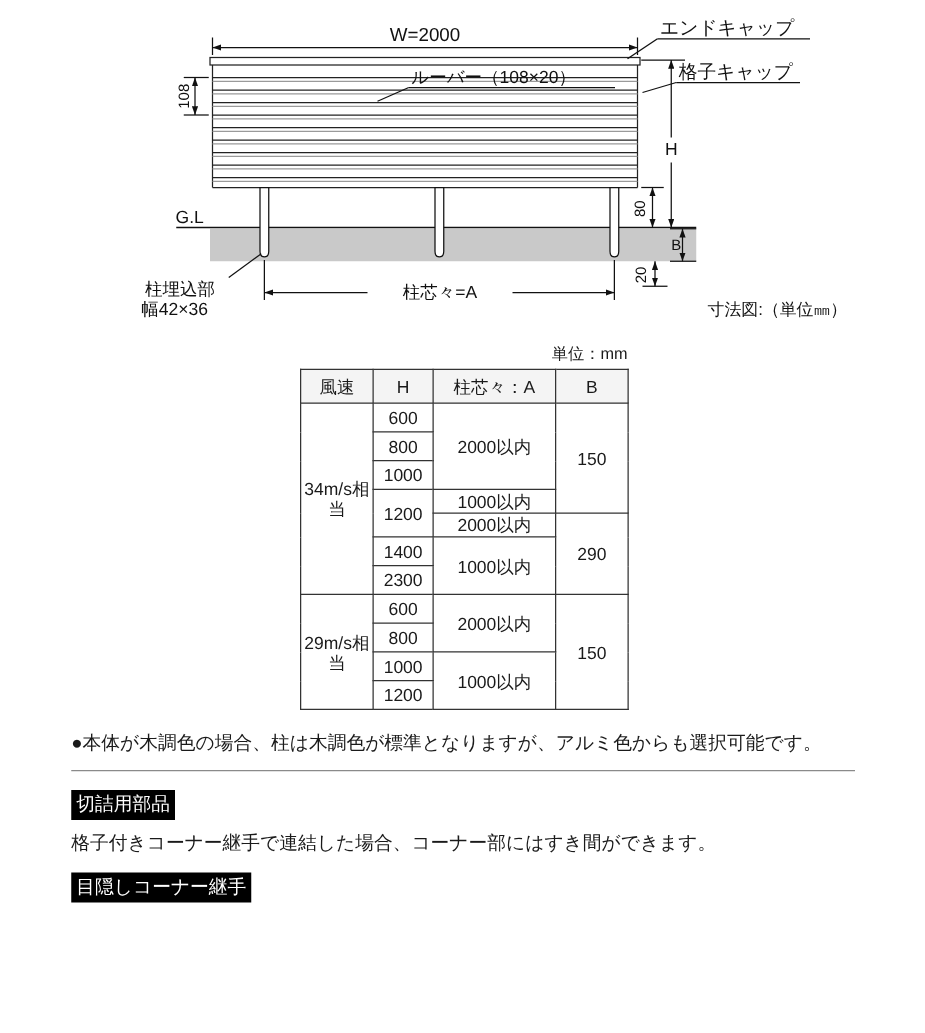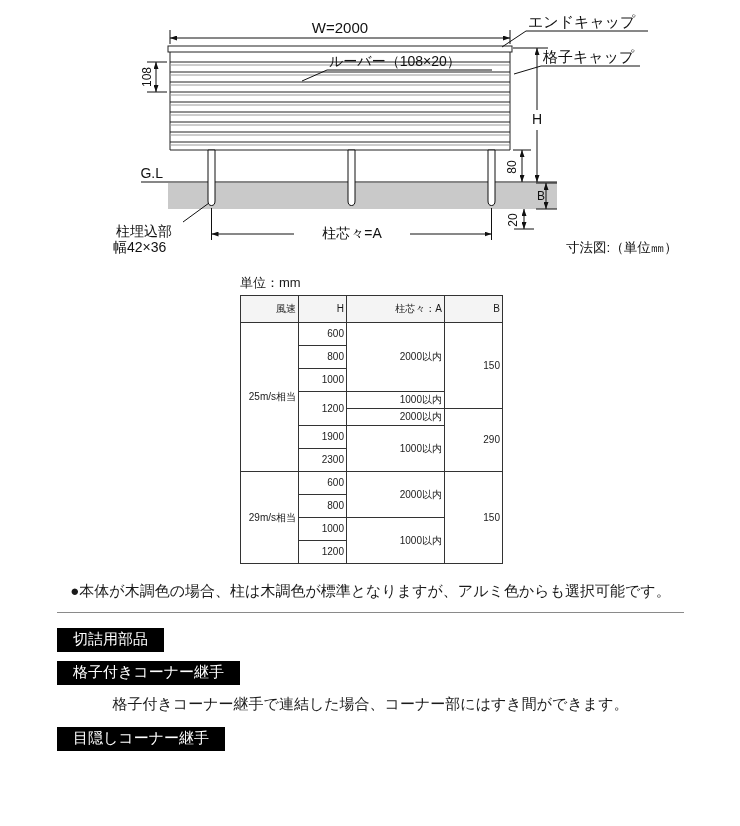--- a/index.html
+++ b/index.html
@@ -6,36 +6,36 @@
   html,body { background:#fff; }
   body {
     width: 740px; height: 826px; overflow: hidden;
     font-family: "Liberation Sans", "DejaVu Sans", sans-serif;
     color: #1a1a1a; position: relative;
   }
   svg text { font-family: "Liberation Sans", "DejaVu Sans", sans-serif; fill: #111; }
   .diagram { display: block; }
 
   .table-section { margin: 2px 0 0 240px; width: 262px; }
-  .unit-label { text-align: left; font-size: 13px; margin-bottom: 3px; }
+  .unit-label { text-align: right; font-size: 13px; margin-bottom: 3px; }
   table.spec { border-collapse: collapse; width: 100%; table-layout: fixed; }
   table.spec th, table.spec td {
-    border: 1px solid #333; text-align: right; vertical-align: middle;
-    font-weight: normal; font-size: 10px; line-height: 1.15; padding: 1px 2px;
+    border: 1px solid #333; text-align: center; vertical-align: middle;
+    font-weight: normal; font-size: 14px; line-height: 1.15; padding: 1px 2px;
   }
   tr.hd th { height: 27px; background: #f4f4f4; }
   tr.r23 { height: 23px; }
   tr.r17 { height: 17px; }
 
   .notes { margin: 16px 56px 0 57px; font-size: 15px; }
-  .notes p { line-height: 1.45; margin: 2px 0 9px; text-align: center; }
+  .notes p { line-height: 1.45; margin: 2px 0 9px; }
   hr.divider { border: none; border-top: 1px solid #8a8a8a; margin: 10px 0 12px; }
   .black-label {
     display: inline-block; background: #000; color: #fff;
-    font-size: 15px; padding: 2px 16px 3px; margin: 3px 0 6px;
+    font-size: 15px; padding: 2px 4px 3px; margin: 3px 0 6px;
   }
 </style>
 </head>
 <body>
 
 <svg class="diagram" width="740" height="272" viewBox="0 0 740 272">
   <defs>
     <marker id="arw" orient="auto-start-reverse" refX="7" refY="2.5" markerWidth="8" markerHeight="5">
       <path d="M0,0 L7,2.5 L0,5 z" fill="#111"></path>
     </marker>
@@ -146,41 +146,41 @@
         <col style="width:58px">
       </colgroup>
     <tbody>
       <tr class="hd">
         <th>風速</th>
         <th>H</th>
         <th>柱芯々：A</th>
         <th>B</th>
       </tr>
       <tr class="r23">
-        <td rowspan="7">25m/s相当</td>
+        <td rowspan="7">34m/s相当</td>
         <td>600</td>
         <td rowspan="3">2000以内</td>
         <td rowspan="4">150</td>
       </tr>
       <tr class="r23">
         <td>800</td>
       </tr>
       <tr class="r23">
         <td>1000</td>
       </tr>
       <tr class="r17">
         <td rowspan="2">1200</td>
         <td>1000以内</td>
       </tr>
       <tr class="r17">
         <td>2000以内</td>
         <td rowspan="3">290</td>
       </tr>
       <tr class="r23">
-        <td>1900</td>
+        <td>1400</td>
         <td rowspan="2">1000以内</td>
       </tr>
       <tr class="r23">
         <td>2300</td>
       </tr>
       <tr class="r23">
         <td rowspan="4">29m/s相当</td>
         <td>600</td>
         <td rowspan="2">2000以内</td>
         <td rowspan="4">150</td>
@@ -201,21 +201,20 @@
 
 <div class="notes">
   <p>●本体が木調色の場合、柱は木調色が標準となりますが、アルミ色からも選択可能です。</p>
   <hr class="divider">
 
   <div>
     <div class="black-label">切詰用部品</div>
   </div>
 
   <div>
-    <div class="black-label">格子付きコーナー継手</div>
     <p>格子付きコーナー継手で連結した場合、コーナー部にはすき間ができます。</p>
   </div>
 
   <div>
     <div class="black-label">目隠しコーナー継手</div>
     
   </div>
 </div>
 
 </body></html>

